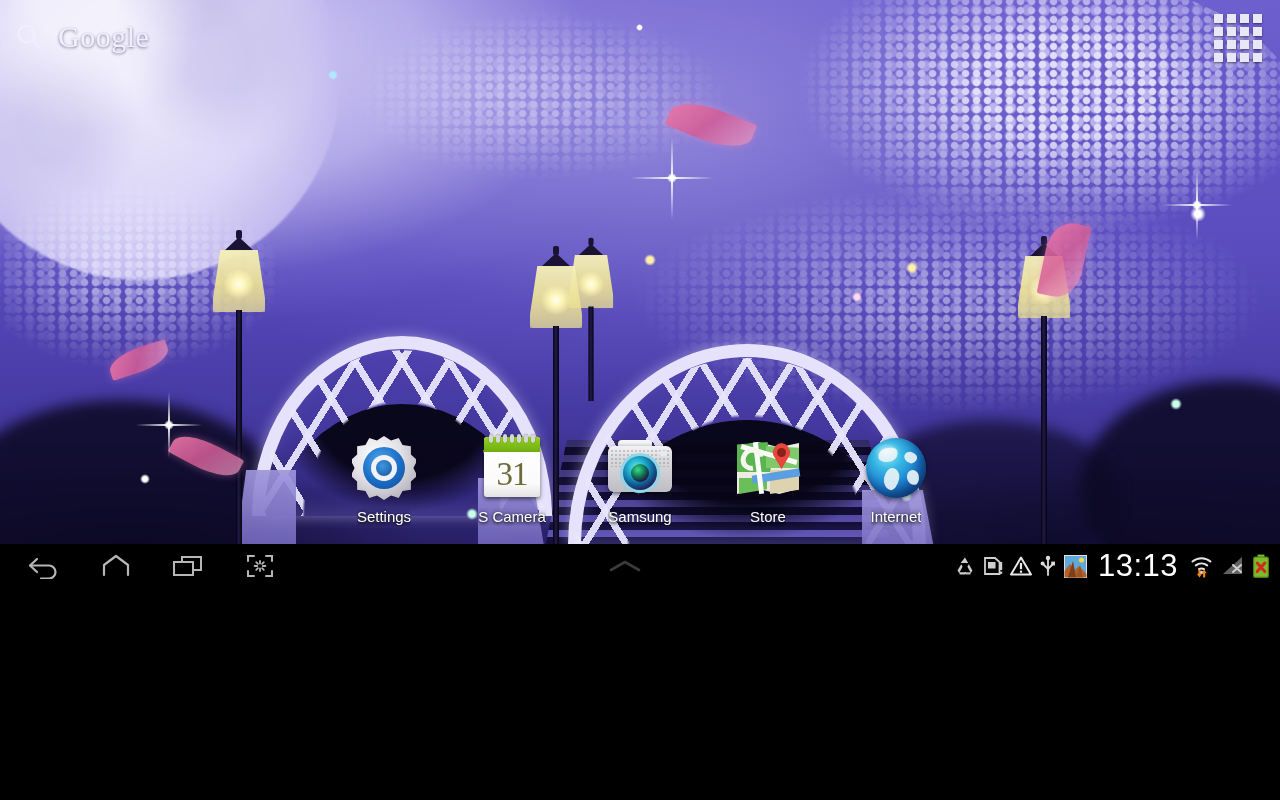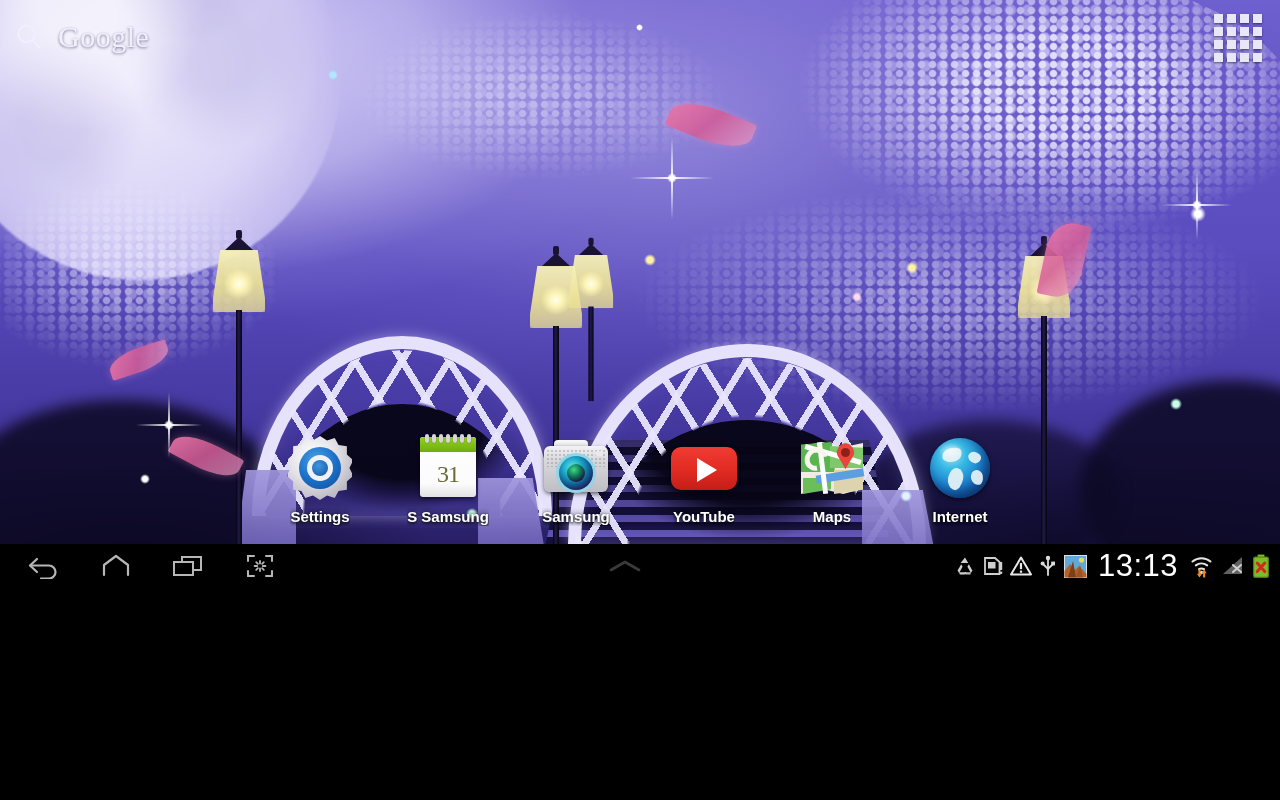--- a/index.html
+++ b/index.html
@@ -201,21 +201,21 @@
   #dock {
     position:absolute; left:0; bottom:40px; width:1280px; height:116px;
     display:flex; align-items:flex-start; justify-content:center;
   }
   .dock-item {
     width:128px; display:flex; flex-direction:column; align-items:center;
     cursor:pointer; padding-top:2px;
   }
   .dock-icon { width:68px; height:68px; position:relative; }
   .dock-label {
-    margin-top:6px; font-size:15px; color:#ffffff; font-weight:700;
+    margin-top:6px; font-size:15px; color:#ffffff; font-weight:400;
     text-shadow:0 1px 3px rgba(0,0,0,.95), 0 0 6px rgba(0,0,0,.7);
     white-space:nowrap; overflow:hidden; max-width:116px; text-align:center;
     line-height:18px;
   }
 
   
   .ic-settings .gear {
     position:absolute; inset:2px;
     background:radial-gradient(circle at 38% 32%, #ffffff 0%, #e3e1e6 42%, #b9b6c0 78%, #8e8b96 100%);
     clip-path:polygon(50% 0%,61% 7%,73% 3%,79% 14%,92% 16%,92% 29%,102% 38%,96% 50%,102% 62%,92% 71%,92% 84%,79% 86%,73% 97%,61% 93%,50% 100%,39% 93%,27% 97%,21% 86%,8% 84%,8% 71%,-2% 62%,4% 50%,-2% 38%,8% 29%,8% 16%,21% 14%,27% 3%,39% 7%);
@@ -242,21 +242,21 @@
   }
   .ic-planner .top {
     position:absolute; left:6px; top:3px; width:56px; height:15px;
     background:linear-gradient(180deg,#93d122,#6fae0d); border-radius:3px 3px 0 0;
   }
   .ic-planner .rings { position:absolute; left:9px; top:0px; width:50px; height:9px; display:flex; justify-content:space-around; }
   .ic-planner .rings i { display:block; width:4px; height:9px; background:#d6d6d6; border-radius:2px; box-shadow:0 0 1px rgba(0,0,0,.6); }
   .ic-planner .num {
     position:absolute; left:6px; top:18px; width:56px; height:45px;
     display:flex; align-items:center; justify-content:center;
-    font-size:24px; color:#6b6b3a; font-weight:400; letter-spacing:-1px;
+    font-size:33px; color:#6b6b3a; font-weight:400; letter-spacing:-1px;
     font-family:"Liberation Serif", serif;
     text-align:center;
   }
 
   
   .ic-camera .body {
     position:absolute; left:2px; top:12px; width:64px; height:46px; border-radius:6px;
     background:linear-gradient(180deg,#f3f3f5 0%,#d9d9dd 30%,#bdbdc4 100%);
     box-shadow:0 2px 4px rgba(0,0,0,.55);
   }
@@ -570,58 +570,51 @@
             <i></i>
             <i></i>
             <i></i>
             <i></i>
             <i></i>
             <i></i>
             <i></i>
           </span>
         <span class="num">31</span>
       </div>
-      <div class="dock-label">S Samsung</div>
+      <div class="dock-label">S Camera</div>
     </div>
 
     <div class="dock-item">
       <div class="dock-icon ic-camera">
         <span class="hump"></span>
           <span class="body"></span>
           <span class="grain"></span>
         <span class="flash"></span>
           <span class="lens"></span>
           <span class="lens-in"></span>
       </div>
       <div class="dock-label">Samsung</div>
     </div>
 
-    <div class="dock-item">
-      <div class="dock-icon ic-youtube">
-        <span class="plate"></span>
-          <span class="tri"></span>
-      </div>
-      <div class="dock-label">YouTube</div>
-    </div>
 
     <div class="dock-item">
       <div class="dock-icon ic-maps">
         <span class="sheet"></span>
         <span class="green1"></span>
           <span class="green2"></span>
           <span class="green3"></span>
         <span class="tan"></span>
           <span class="blue"></span>
         <span class="road1"></span>
           <span class="road2"></span>
         <span class="gletter"></span>
         <span class="pin"></span>
           <span class="pin-dot"></span>
       </div>
-      <div class="dock-label">Maps</div>
+      <div class="dock-label">Store</div>
     </div>
 
     <div class="dock-item">
       <div class="dock-icon ic-internet">
         <span class="globe"></span>
         <span class="land l1"></span>
           <span class="land l2"></span>
           <span class="land l3"></span>
           <span class="land l4"></span>
         <span class="shine"></span>

